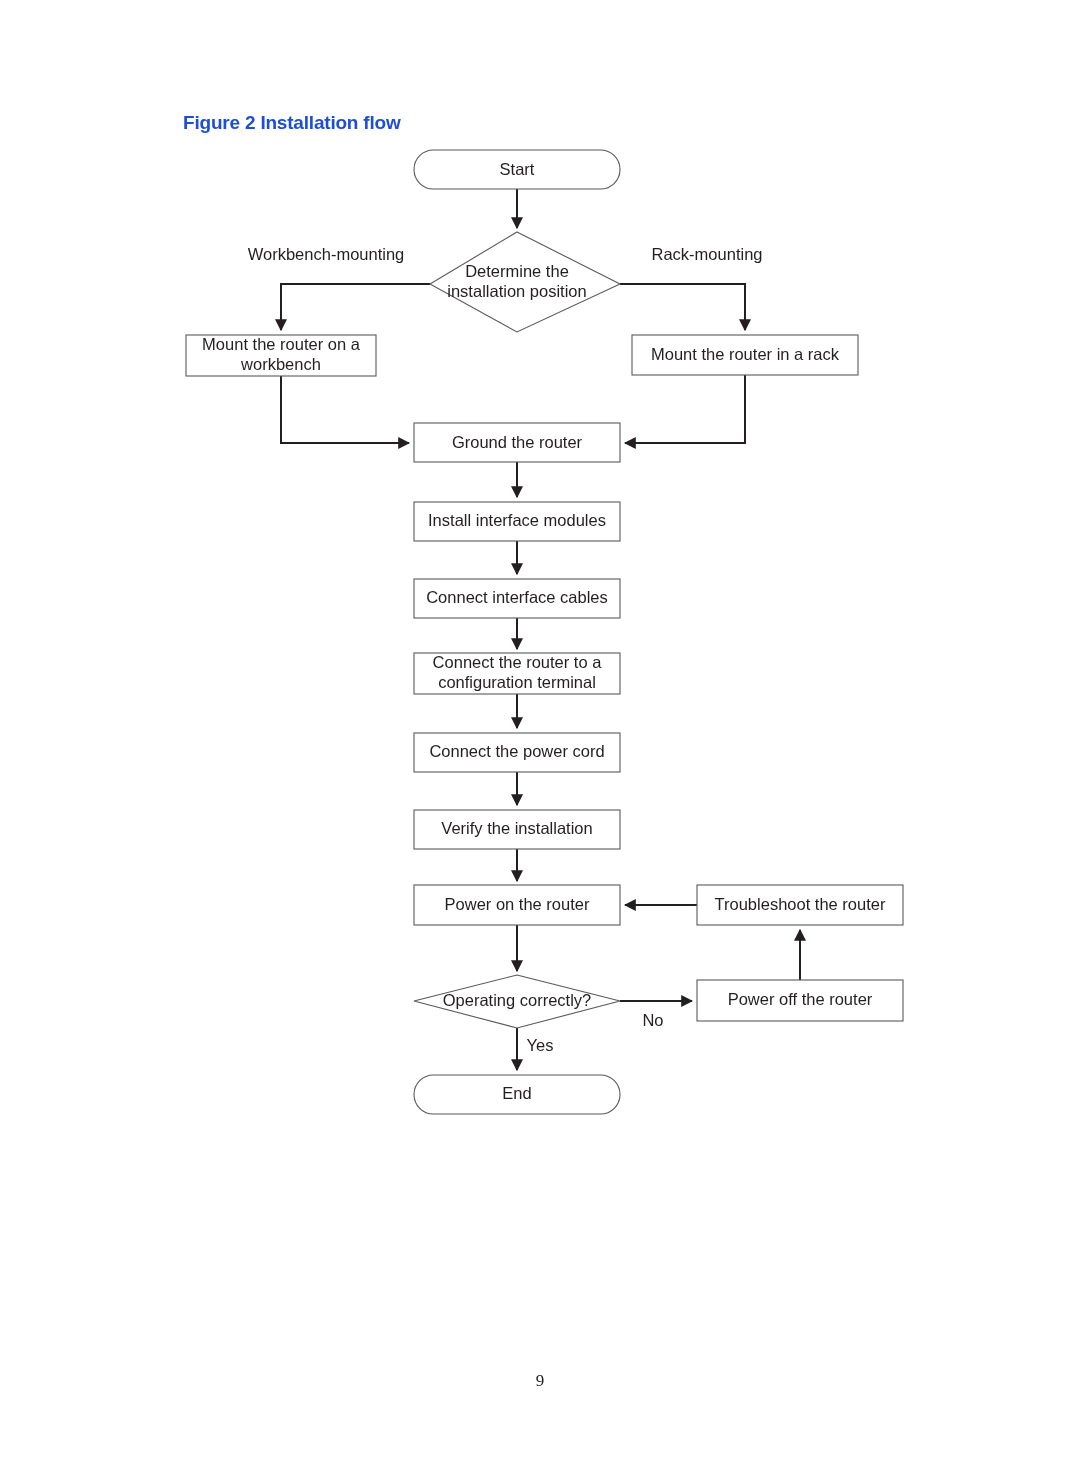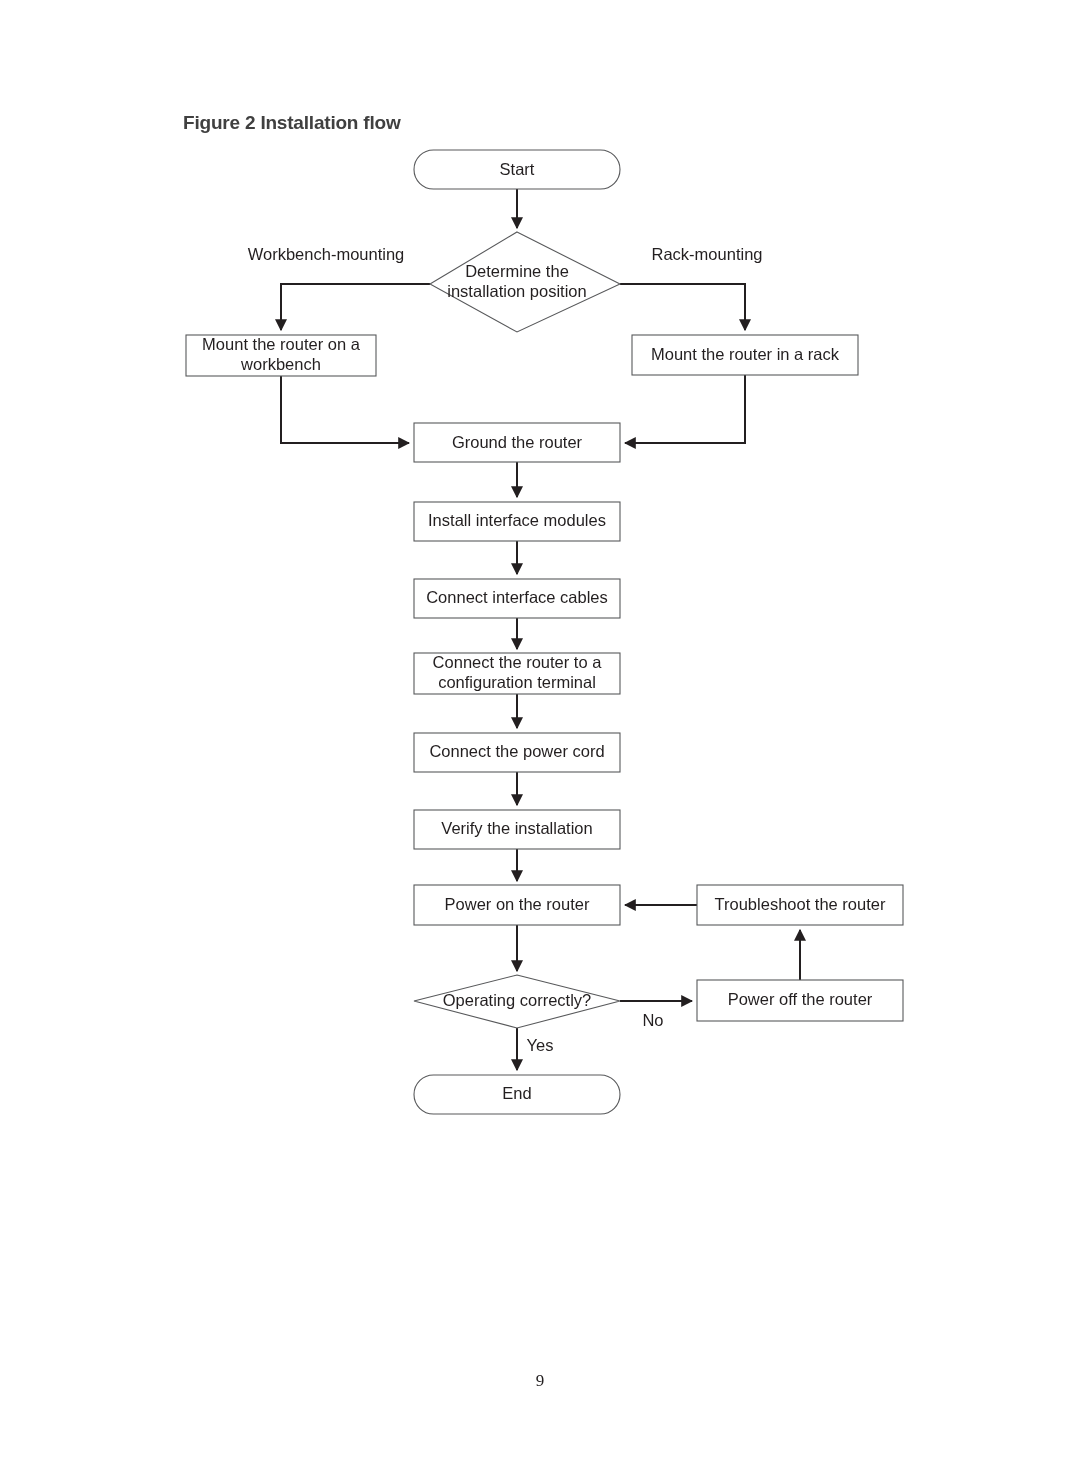--- a/index.html
+++ b/index.html
@@ -21,21 +21,21 @@
     width: 1080px;
     height: 1466px;
   }
   #figure-title {
     position: absolute;
     left: 183px;
     top: 112px;
     font-size: 19px;
     font-weight: bold;
     letter-spacing: -0.2px;
-    color: #404040;
+    color: #1d4ed8;
     white-space: nowrap;
   }
   #page-number {
     position: absolute;
     left: 0;
     top: 1371px;
     width: 1080px;
     text-align: center;
     font-size: 17px;
     font-family: "Liberation Serif", serif;

